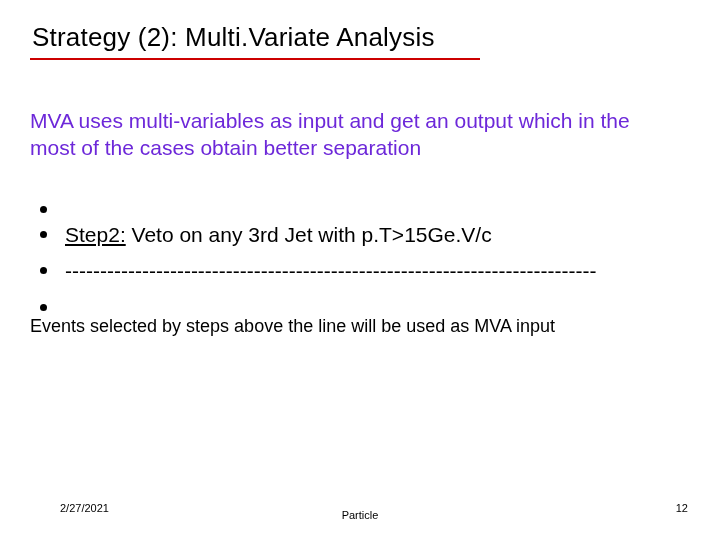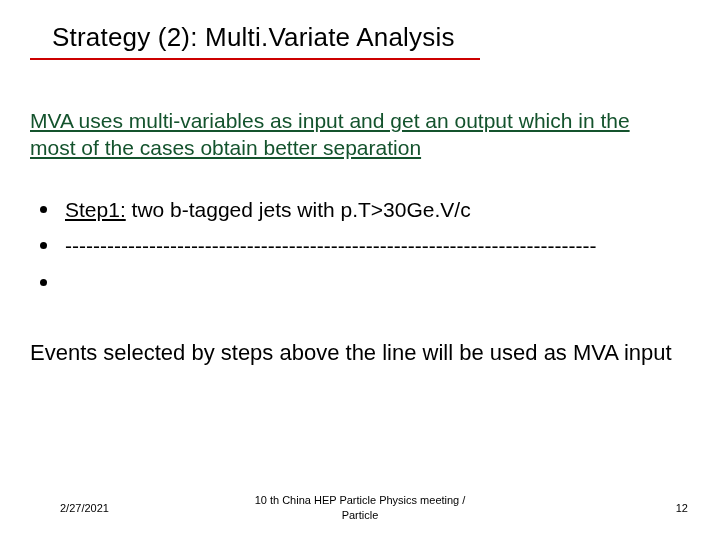--- a/index.html
+++ b/index.html
@@ -18,39 +18,37 @@
     height: 540px;
     box-sizing: border-box;
   }
   .title {
     position: absolute;
     left: 32px;
     top: 22px;
     font-size: 26px;
     color: #000;
     letter-spacing: 0.2px;
-    margin-left: 20px;
   }
   .title-underline {
     position: absolute;
     left: 30px;
     top: 58px;
     width: 450px;
     height: 2px;
     background: #cc0000;
   }
   .intro {
     position: absolute;
     left: 30px;
     top: 108px;
     width: 650px;
     font-size: 21px;
     line-height: 1.28;
-    color: #14532d;
-    text-decoration: underline;
+    color: #6d28d9;
   }
   .list {
     position: absolute;
     left: 30px;
     top: 196px;
     width: 660px;
   }
   .li {
     display: flex;
     align-items: flex-start;
@@ -66,23 +64,23 @@
     margin-right: 18px;
     flex: 0 0 auto;
   }
   .li-text {
     font-size: 21px;
     line-height: 1.35;
   }
   .tail {
     position: absolute;
     left: 30px;
-    top: 338px;
+    top: 314px;
     width: 650px;
-    font-size: 22px;
+    font-size: 18px;
     line-height: 1.35;
   }
   .footer {
     position: absolute;
     bottom: 18px;
     left: 0;
     width: 720px;
     font-size: 11px;
     color: #000;
   }
@@ -115,41 +113,44 @@
 <div class="slide">
 
   <div class="title">Strategy (2): Multi.Variate Analysis</div>
   <div class="title-underline"></div>
 
   <div class="intro">MVA uses multi-variables as input and get an output which in the most of the cases obtain better separation</div>
 
   <div class="list">
     <div class="li">
       <div class="bullet"></div>
+    </div>
+    <div class="li">
+      <div class="bullet"></div>
       <div class="li-text">
-        <span class="step-label">Step1:</span><span> two b-tagged jets with p.T&gt;30Ge.V/c</span>
+        <span class="step-label">Step2:</span><span> Veto on any 3rd Jet with p.T&gt;15Ge.V/c</span>
       </div>
     </div>
     <div class="li">
       <div class="bullet"></div>
       <div class="li-text">
         <span>----------------------------------------------------------------------------</span>
       </div>
     </div>
     <div class="li">
       <div class="bullet"></div>
     </div>
   </div>
 
   <div class="tail">
     <span>Events selected by steps above the line will be used as MVA input</span>
   </div>
 
   <div class="footer">
     <div class="footer-date">2/27/2021</div>
     <div class="footer-center">
-      <span>10 th China HEP Particle Physics meeting /</span><br>
+      <br>
       <span>Particle</span>
     </div>
     <div class="footer-page">12</div>
   </div>
 
 </div>
 
 </body></html>

